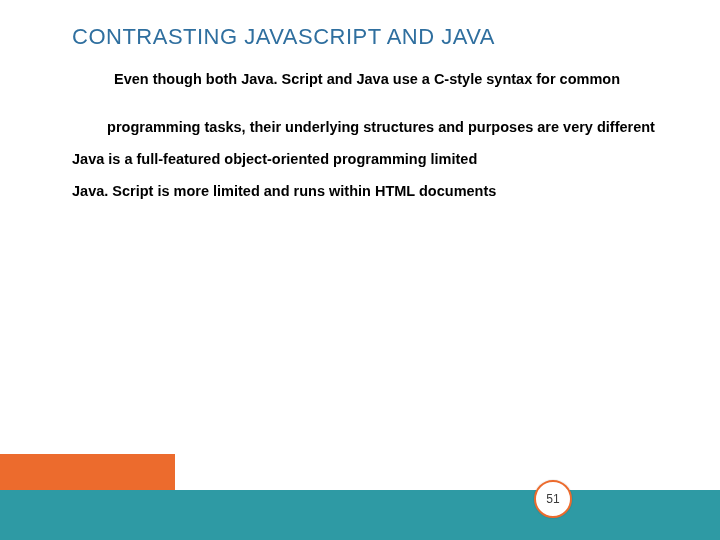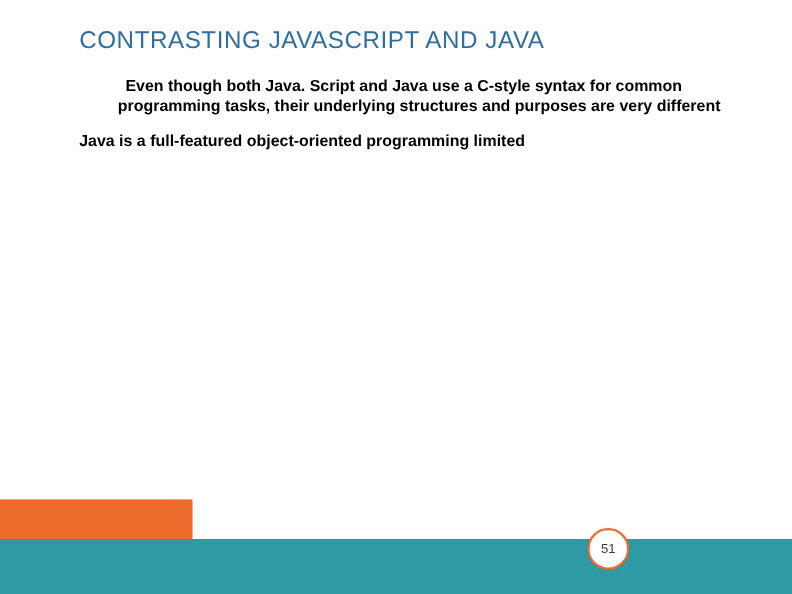--- a/index.html
+++ b/index.html
@@ -41,20 +41,21 @@
     font-weight: bold;
   }
   .body p.first {
     padding-left: 0;
     text-indent: 0;
     text-align: center;
   }
   .body p.first .cont {
     display: block;
     padding-left: 28px;
+    margin-top: 30px;
   }
   .footer-orange {
     position: absolute;
     left: 0;
     bottom: 38px;
     width: 175px;
     height: 48px;
     background: #EC6B2D;
   }
   .footer-teal {
@@ -89,19 +90,20 @@
 <div class="slide">
 
   <div class="title">CONTRASTING JAVASCRIPT AND JAVA</div>
 
   <div class="body">
     <p class="first">
       <span>Even though both Java. Script and Java use a C-style syntax for common</span>
       <span class="cont">programming tasks, their underlying structures and purposes are very different</span>
     </p>
     <p>Java is a full-featured object-oriented programming limited</p>
+    <p>Java. Script is more limited and runs within HTML documents</p>
   </div>
 
   <div class="footer-orange"></div>
   <div class="footer-teal"></div>
 
   <div class="pagenum">51</div>
 </div>
 
 </body></html>

